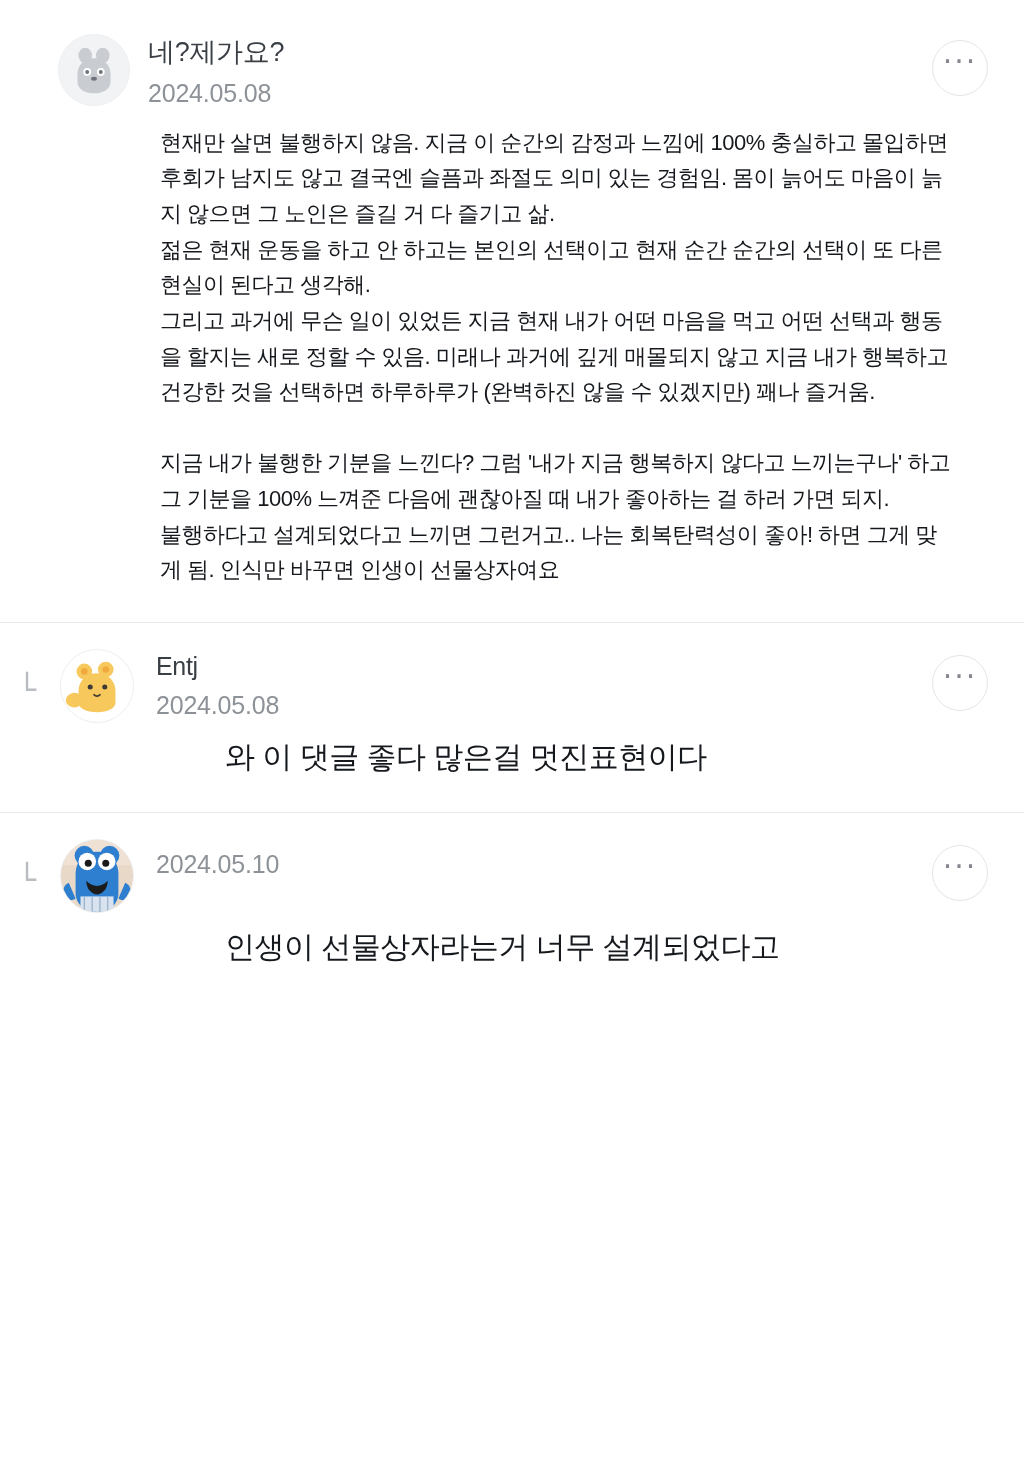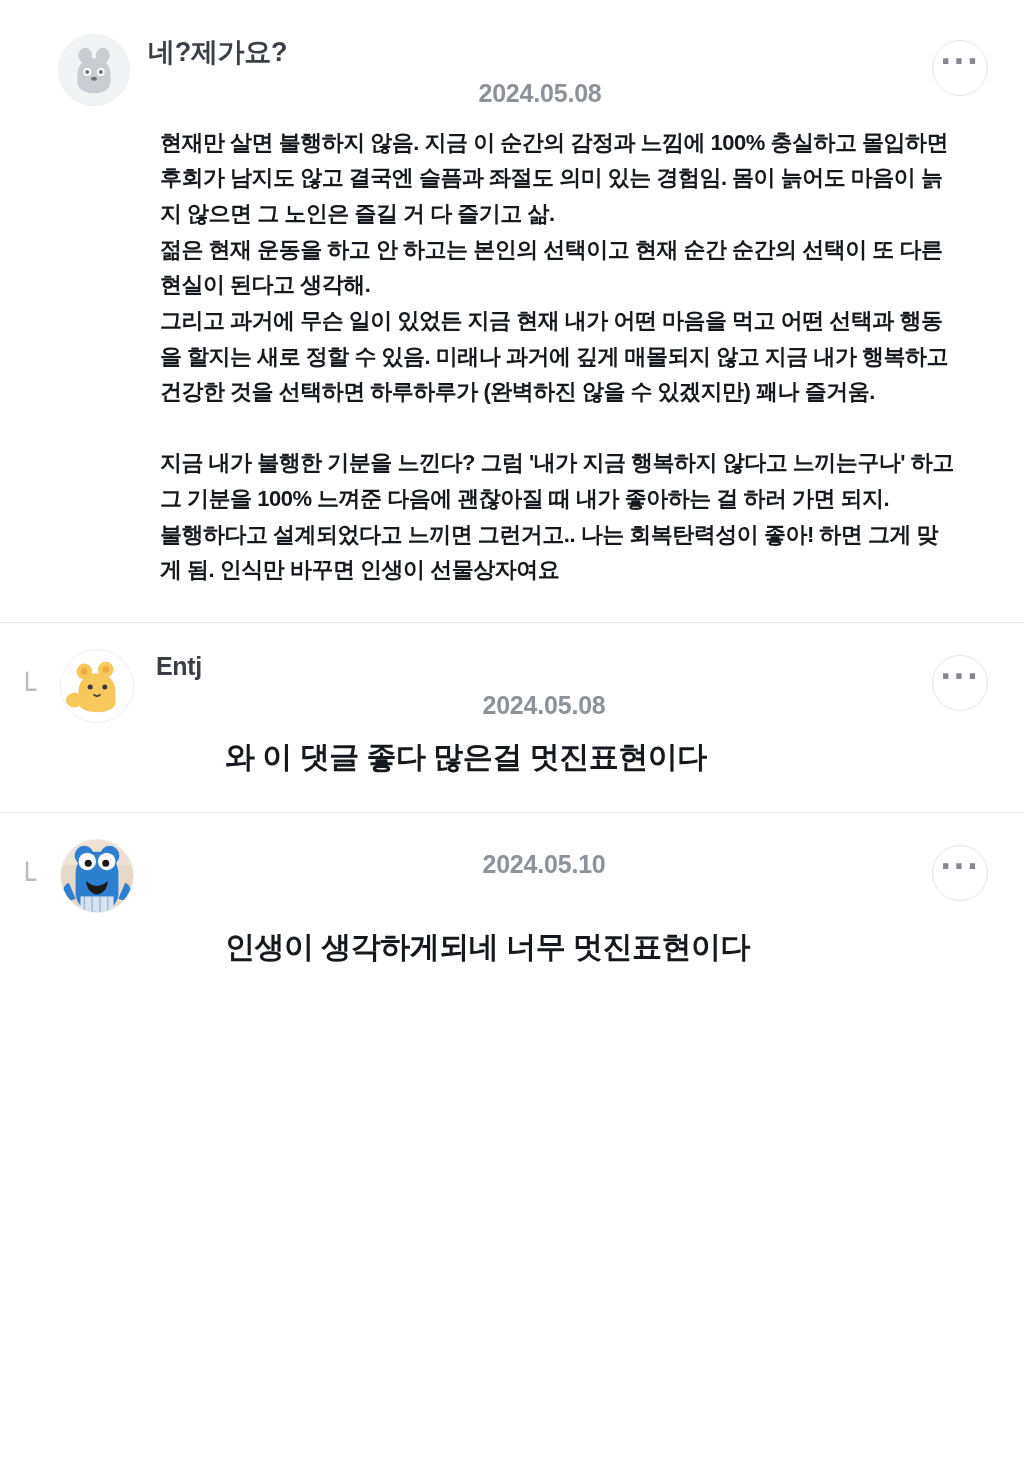--- a/index.html
+++ b/index.html
@@ -12,21 +12,20 @@
     height: 1458px;
     font-family: "Liberation Sans", sans-serif;
     color: #1a1a1a;
     overflow: hidden;
   }
   .page {
     position: relative;
     width: 1024px;
     height: 1194px;
     background: #ffffff;
-    font-weight: bold;
   }
 
   
   .comment {
     position: relative;
     padding: 0;
   }
   .comment-head {
     display: flex;
     align-items: flex-start;
@@ -71,21 +70,20 @@
     color: #3a3f45;
     line-height: 1.25;
     letter-spacing: -0.3px;
   }
   .date {
     font-size: 25px;
     color: #8d9298;
     line-height: 1.4;
     margin-top: 6px;
     letter-spacing: -0.2px;
-    text-align: center;
   }
   .more-btn {
     width: 56px;
     height: 56px;
     border-radius: 50%;
     border: 1px solid #e3e5e8;
     background: #ffffff;
     display: flex;
     align-items: center;
     justify-content: center;
@@ -250,16 +248,16 @@
           </svg>
         </div>
       </div>
       <div class="meta">
         <div class="date">2024.05.10</div>
       </div>
       <div class="more-btn">
         <span class="more-dots">···</span>
       </div>
     </div>
-    <div class="body-text">인생이 생각하게되네 너무 멋진표현이다</div>
+    <div class="body-text">인생이 선물상자라는거 너무 설계되었다고</div>
   </div>
 
 </div>
 
 </body></html>

